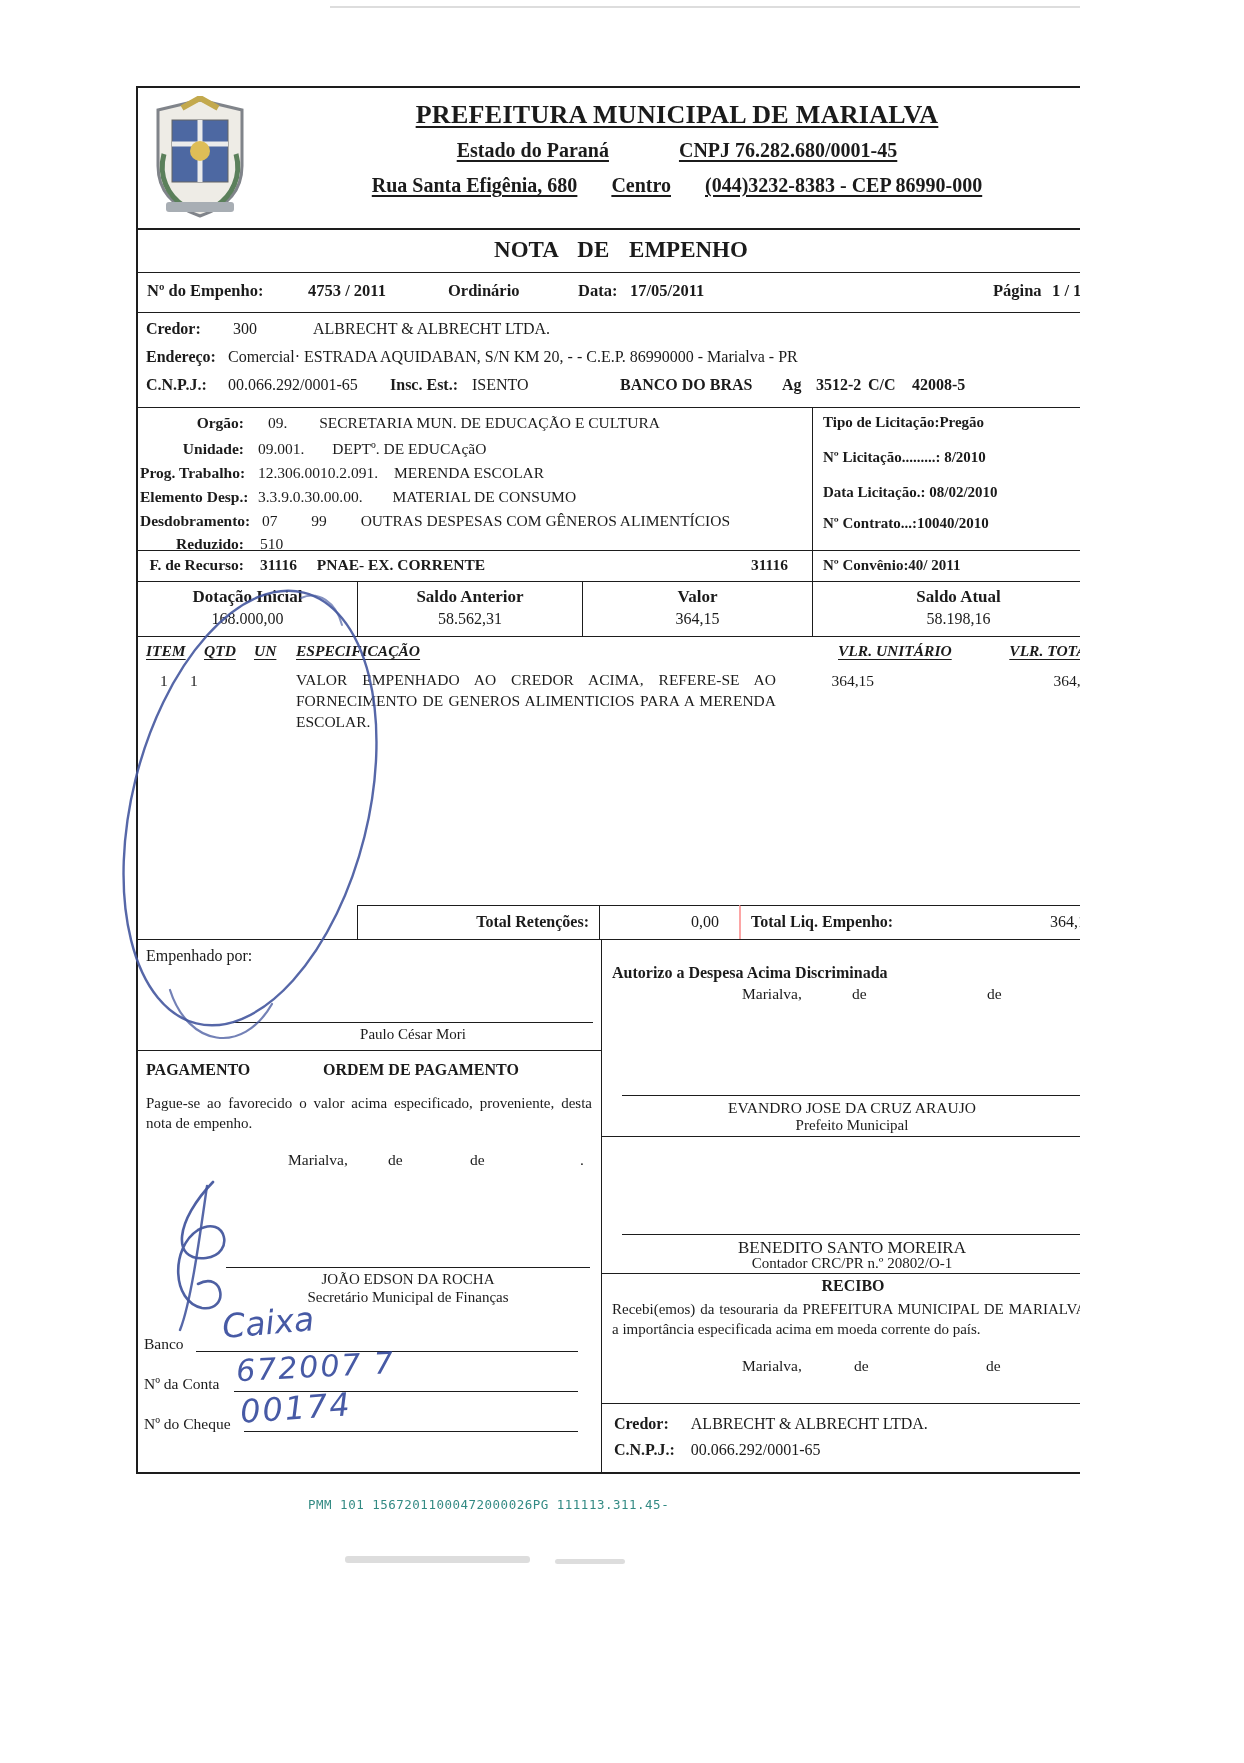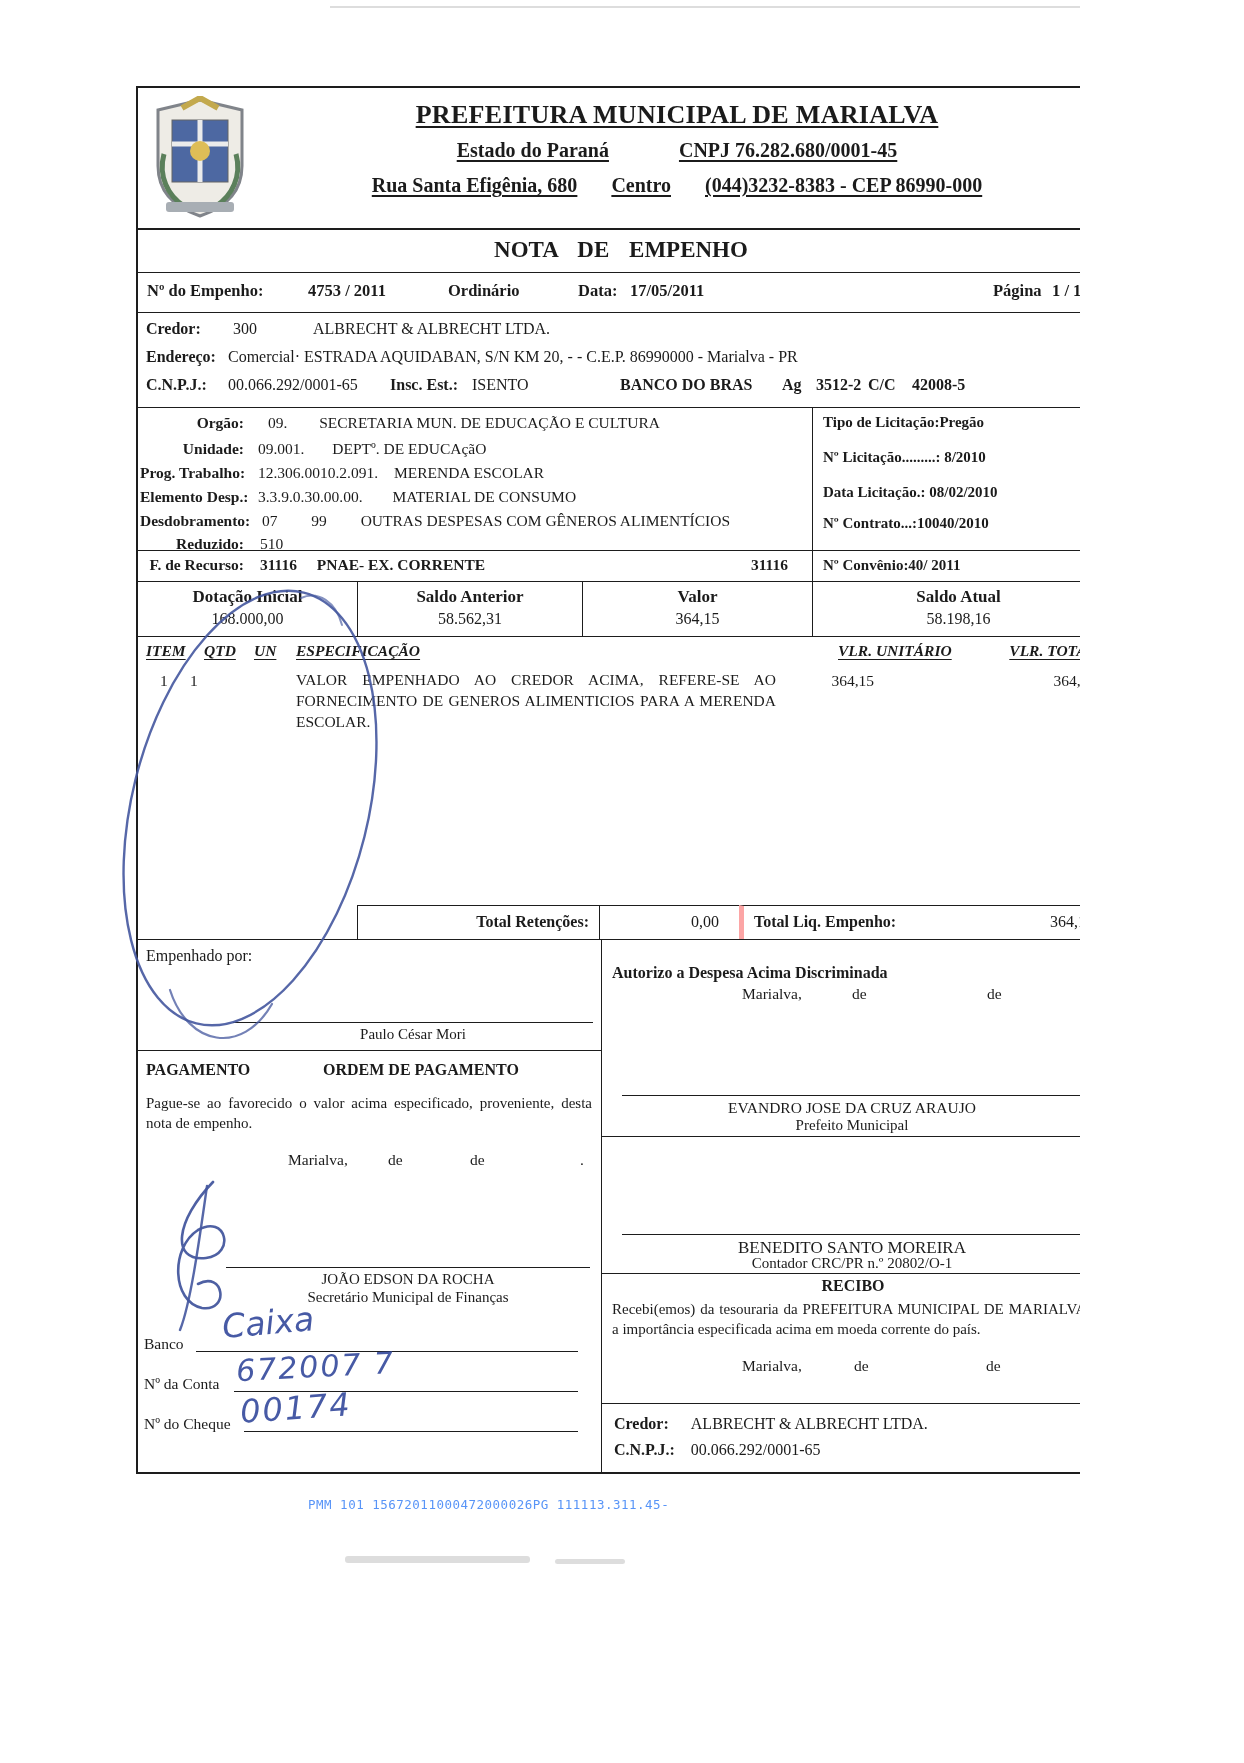--- a/index.html
+++ b/index.html
@@ -39,33 +39,33 @@
   .tc3{width:230px;border-left:1px solid #1d1d1d;} .tc4{flex:1;border-left:1px solid #1d1d1d;}
   .items{top:548px;height:269px;font-size:15.5px;}
   .items span{position:absolute;white-space:nowrap;}
   .ih{font-style:italic;font-weight:bold;text-decoration:underline;text-underline-offset:3px;}
   .spec{position:absolute;left:158px;top:34px;width:480px;text-align:justify;line-height:1.35;white-space:normal;}
   .ret{top:817px;height:34px;display:flex;border-bottom:1px solid #1d1d1d;font-size:16px;}
   .ret>div{box-sizing:border-box;line-height:31px;}
   .ret .sp{width:219px;}
   .ret .ca{width:242px;border-top:1px solid #1d1d1d;border-left:1px solid #1d1d1d;text-align:right;padding-right:10px;font-weight:bold;}
   .ret .cb{width:140px;border-top:1px solid #1d1d1d;border-left:1px solid #1d1d1d;text-align:right;padding-right:20px;}
-  .ret .cc{flex:1;border-top:1px solid #1d1d1d;border-left:5px solid #fca5a5;display:flex;justify-content:space-between;padding:0 10px;}
+  .ret .cc{flex:1;border-top:1px solid #1d1d1d;border-left:2px solid #fca5a5;display:flex;justify-content:space-between;padding:0 10px;}
   .bottom{top:851px;bottom:0;display:flex;}
   .bcol-left{width:464px;border-right:1px solid #1d1d1d;position:relative;box-sizing:border-box;}
   .bcol-right{flex:1;position:relative;}
   .sigline{position:absolute;border-top:1px solid #1d1d1d;}
   .cname{position:absolute;text-align:center;font-size:15px;}
   .para{position:absolute;font-size:15px;line-height:1.35;text-align:justify;}
   .dl span{position:absolute;font-size:15.5px;white-space:nowrap;}
   .fieldlbl{position:absolute;font-size:15.5px;}
   .ink{position:absolute;color:#34499c;font-family:"DejaVu Sans",sans-serif;font-style:italic;white-space:nowrap;opacity:.9;}
   .overlay{position:absolute;left:0;top:0;width:1244px;height:1763px;pointer-events:none;z-index:9;}
   .dotmatrix{position:absolute;left:308px;top:1497px;font-family:"DejaVu Sans Mono",monospace;
-             font-size:12.5px;color:#3b82f6;letter-spacing:.5px;opacity:.85;}
+             font-size:12.5px;color:#0f766e;letter-spacing:.5px;opacity:.85;}
   .artifact{position:absolute;background:#c6c6c6;opacity:.6;}
 </style>
 </head>
 <body>
 
 <div class="page">
 
   <div class="artifact" style="left:330px;top:6px;width:772px;height:2px;"></div>
 
   <div class="form">

